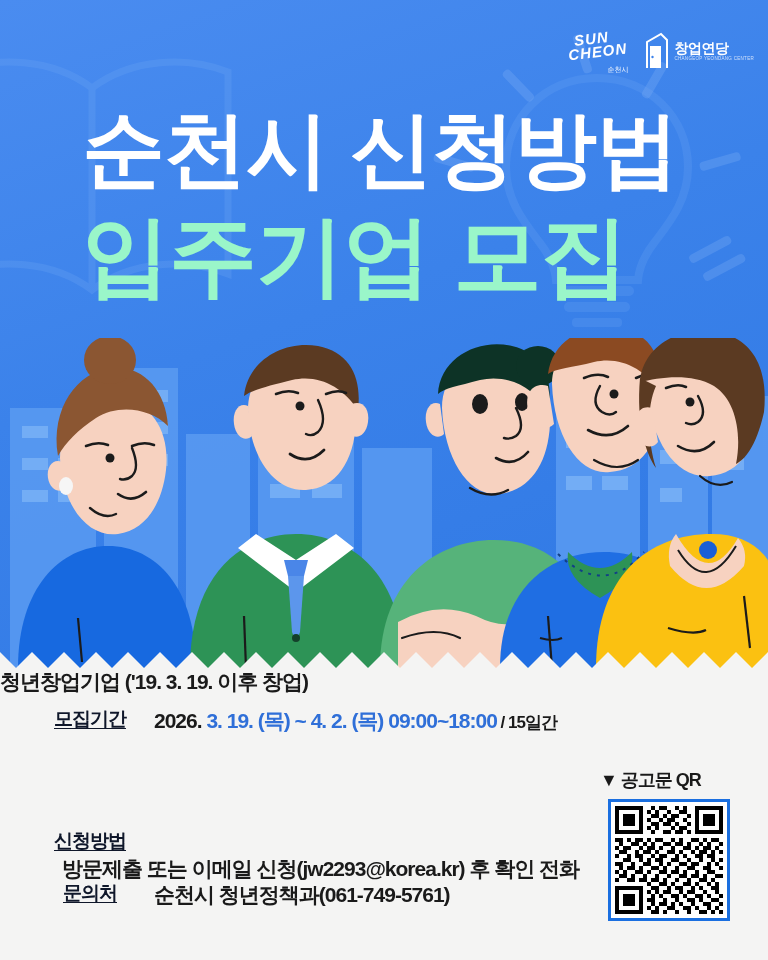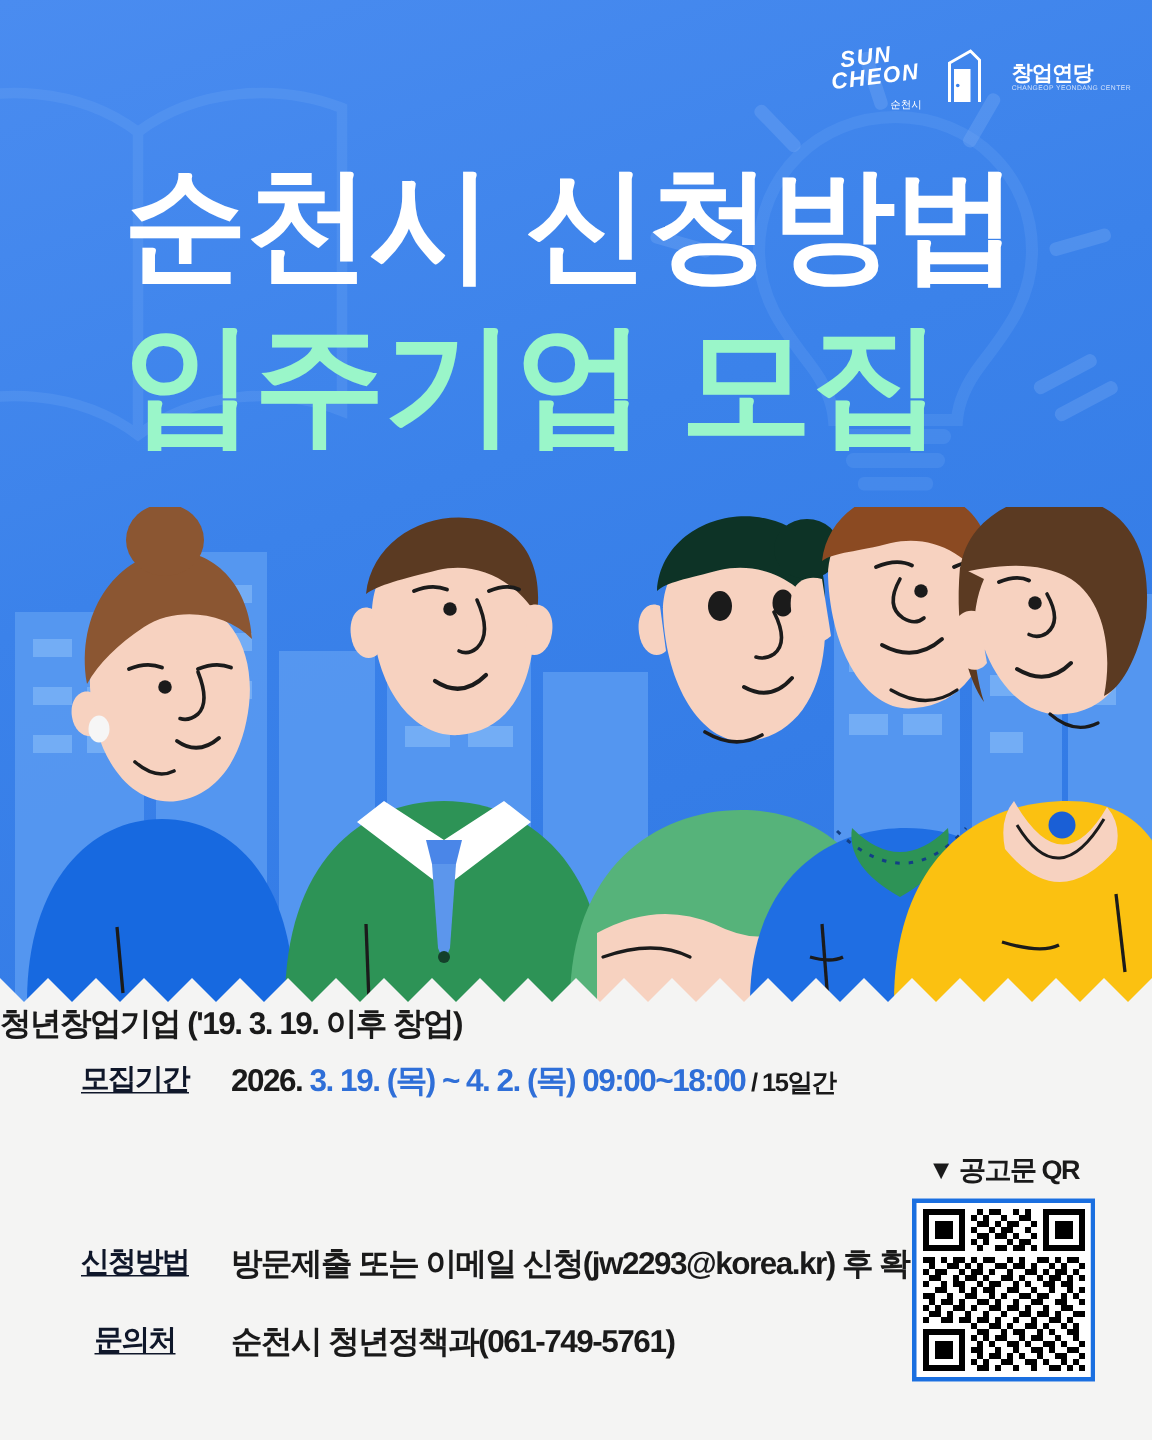--- a/index.html
+++ b/index.html
@@ -46,21 +46,21 @@
   .t2{top:212px;font-size:88px;color:#9af6c9;}
 
   
   .logos{position:absolute;right:14px;top:28px;display:flex;align-items:center;gap:14px;}
   .logo-sun{position:relative;width:62px;height:46px;}
   .logo-sun .l1{position:absolute;left:6px;top:2px;font-size:15px;font-weight:bold;color:#fff;
     font-style:italic;letter-spacing:1px;transform:rotate(-7deg);}
   .logo-sun .l2{position:absolute;left:0px;top:15px;font-size:15px;font-weight:bold;color:#fff;
     font-style:italic;letter-spacing:1px;transform:rotate(-7deg);}
   .logo-sun .l3{position:absolute;right:2px;bottom:-1px;font-size:7px;color:#fff;}
-  .logo-ydg{display:flex;align-items:center;gap:18px;}
+  .logo-ydg{display:flex;align-items:center;gap:4px;}
   .logo-ydg .mark{width:26px;height:38px;}
   .logo-ydg .txt{display:flex;flex-direction:column;}
   .logo-ydg .txt b{font-size:14px;color:#fff;letter-spacing:-.5px;line-height:1.1;}
   .logo-ydg .txt i{font-size:4.5px;color:#cfe0fb;font-style:normal;letter-spacing:.3px;}
 
   
   .zigzag{position:absolute;left:0;bottom:0;width:768px;height:26px;}
 
   
   .info{position:absolute;left:0;top:668px;width:768px;height:292px;background:#f4f4f3;}
@@ -70,25 +70,25 @@
     text-decoration:underline;text-underline-offset:3px;text-align:center;
     letter-spacing:-1px;
   }
   .val{margin-left:18px;font-size:21px;font-weight:bold;color:#1a1a1a;letter-spacing:-1px;
        line-height:1.45;white-space:nowrap;}
   .val .blue{color:#2f6fd8;}
   .val .sm{font-size:17px;}
   .r1{left:44px;top:38px;}
   .r2{left:44px;top:84px;}
   .r2sub{left:154px;top:116px;font-size:21px;font-weight:bold;color:#1a1a1a;letter-spacing:-1px;}
-  .r3{left:44px;top:160px;}
+  .r3{left:44px;top:160px;flex-direction:column;}
   .r4{left:44px;top:212px;justify-content:space-between;}
 
   
-  .qrbox{position:absolute;right:30px;top:100px;width:138px;text-align:center;}
+  .qrbox{position:absolute;right:30px;top:100px;width:138px;}
   .qrlabel{font-size:18px;font-weight:bold;color:#1a1a1a;letter-spacing:-1px;margin-bottom:7px;}
   .qrimg{width:116px;height:116px;border:3px solid #1a6fe0;background:#fff;display:block;margin:0 auto;}
 </style>
 </head>
 <body>
 
 <div id="poster">
 
   <div class="hero">
 

